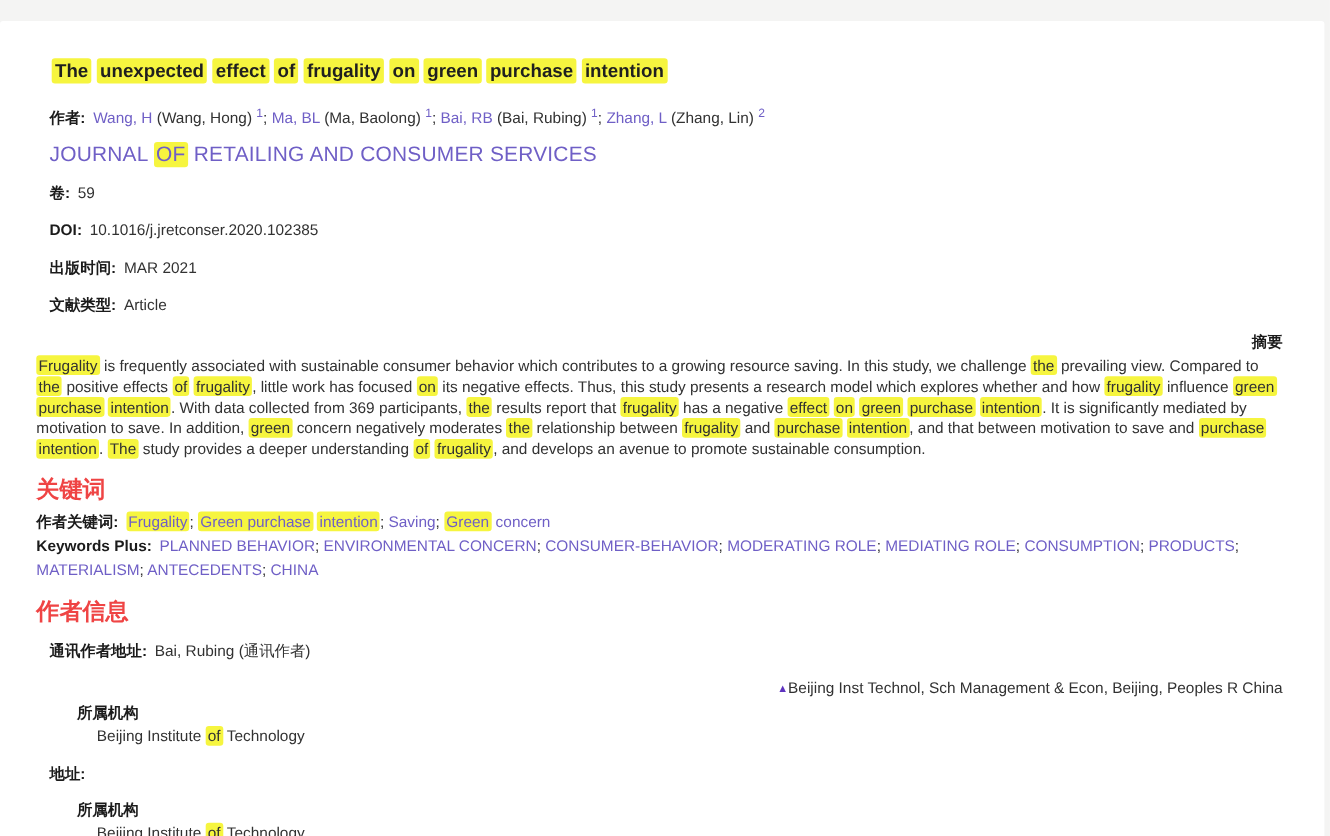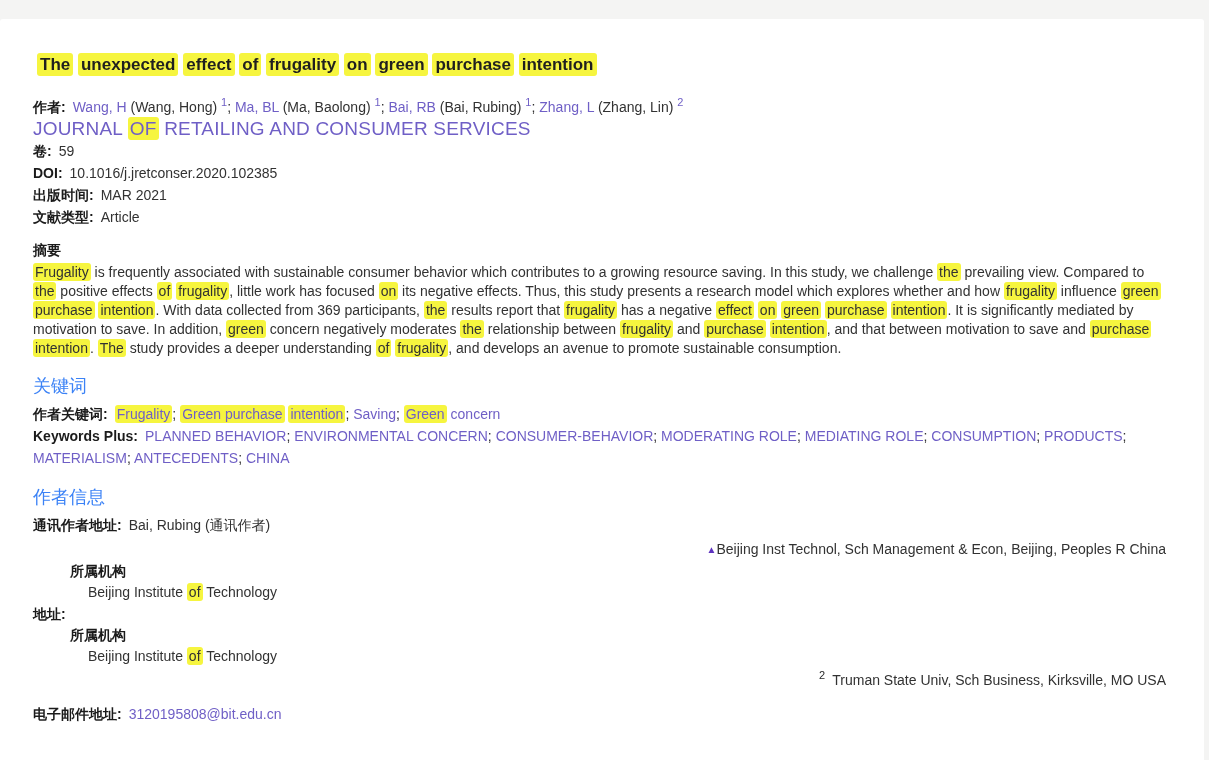--- a/index.html
+++ b/index.html
@@ -20,30 +20,30 @@
   }
   .hl {
     background: #f6f53f;
     border-radius: 3px;
     padding: 1px 2px;
   }
   .lnk { color: #6f5fc6; text-decoration: none; cursor: pointer; }
   .lbl { font-weight: bold; color: #1b1b1b; margin-right: 7px; }
   h1.title {
     font-size: 17px; font-weight: bold; color: #1f1f1f;
-    margin: 0 0 19px 4px; line-height: 24px;
+    margin: 0 0 19px 14px; line-height: 24px;
   }
   h1.title .hl { padding: 2px 3px; }
-  .row { line-height: 22px; margin: 0; }
+  .row { line-height: 22px; margin: 12px; }
   .journal { font-size: 19px; letter-spacing: 0.2px; }
   sup { font-size: 11px; line-height: 0; }
-  .abs-heading { font-weight: bold; color: #1b1b1b; margin-top: 12px; line-height: 21px; }
+  .abs-heading { font-weight: bold; color: #1b1b1b; margin-top: 12px; line-height: 21px; text-align: right; }
   p.abstract { margin: 2px 0 16px 0; line-height: 19px; color: #323232; }
   h2.sec {
-    font-size: 18px; font-weight: normal; color: #3b82f6;
+    font-size: 21px; font-weight: bold; color: #ef4444;
     margin: 17px 0 6px 0; line-height: 22px;
   }
   .kw-row { line-height: 22px; }
   .addr-block { margin: 0; }
   .tri {
     display: inline-block; width: 30px;
     color: #5e33bf; font-size: 10px; vertical-align: 1px; cursor: pointer;
   }
   .addr-line { line-height: 22px; margin-top: 2px; text-align: right; }
   .addr-num { font-weight: normal; color: #2a2a2a; margin-right: 7px; }

